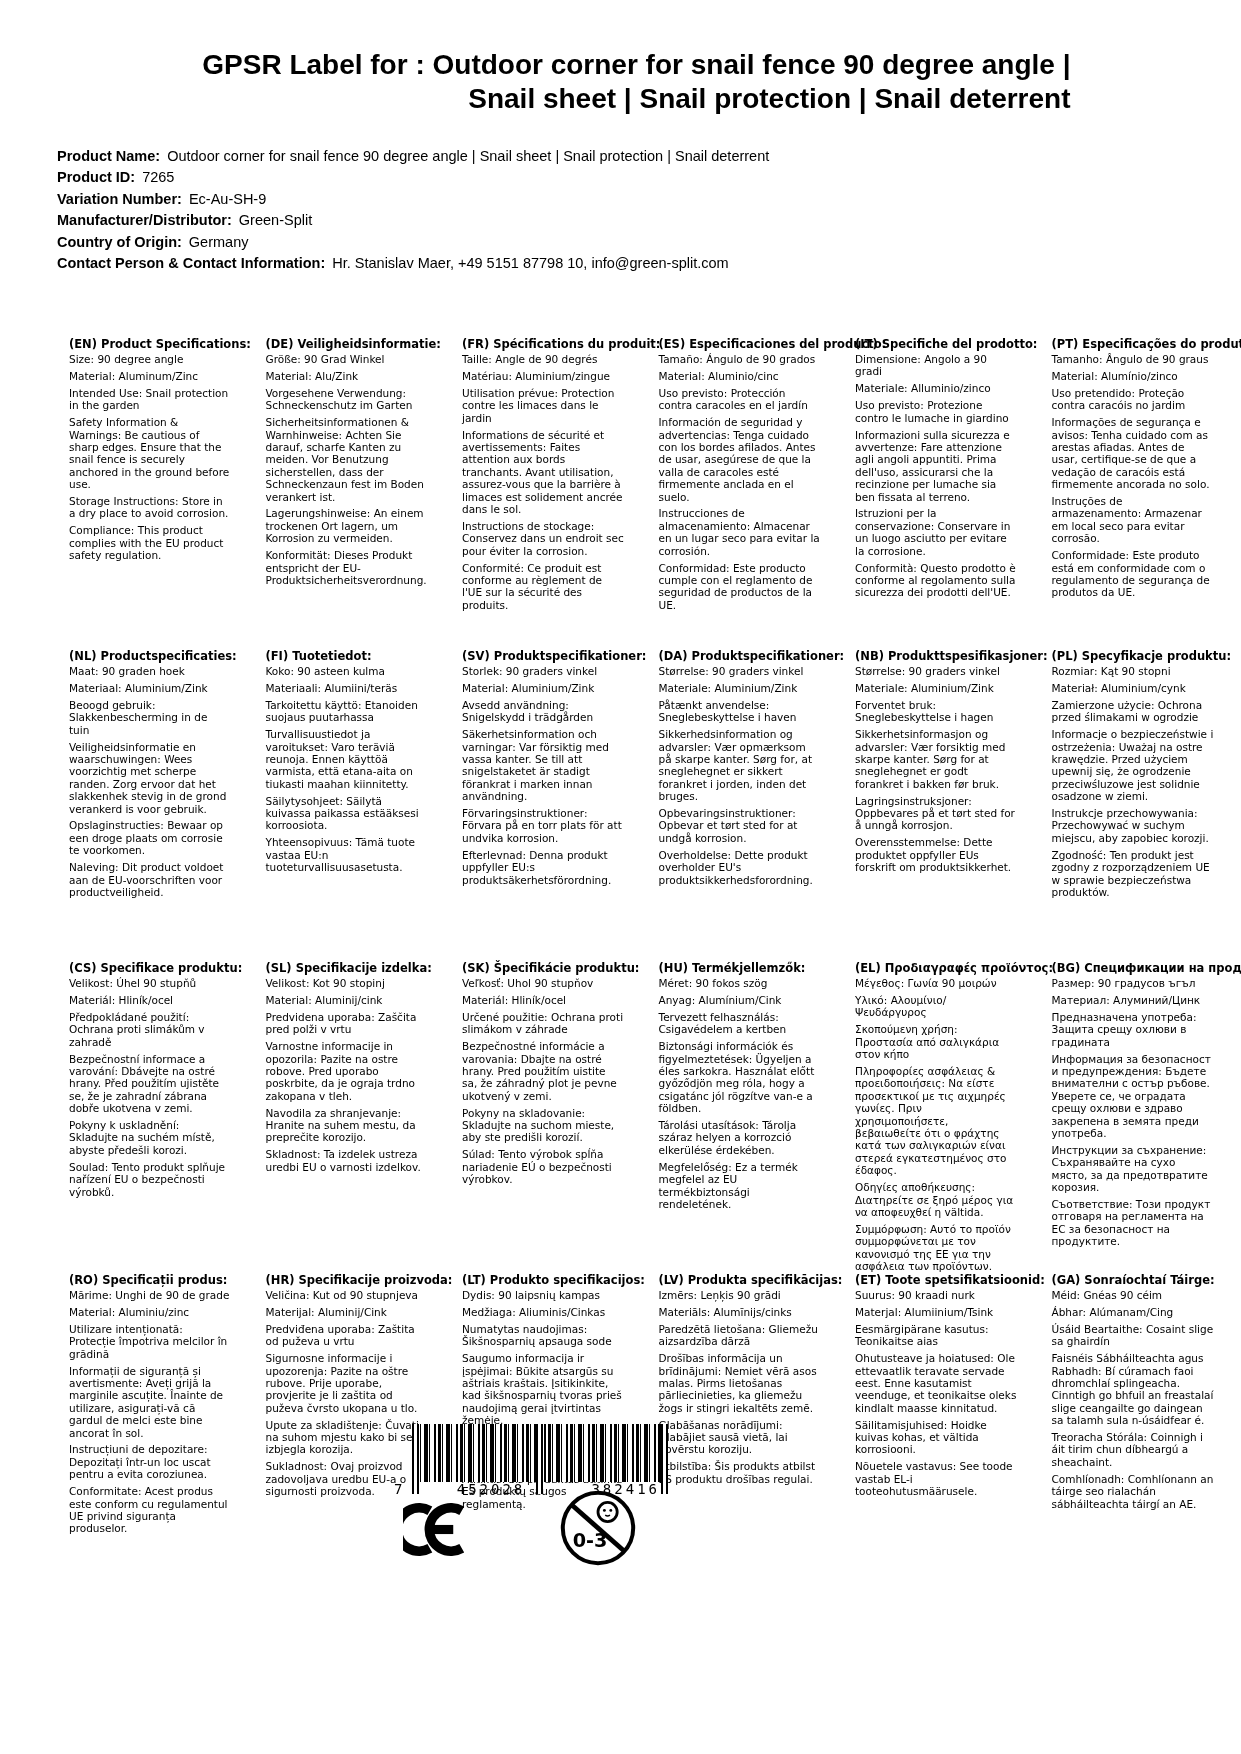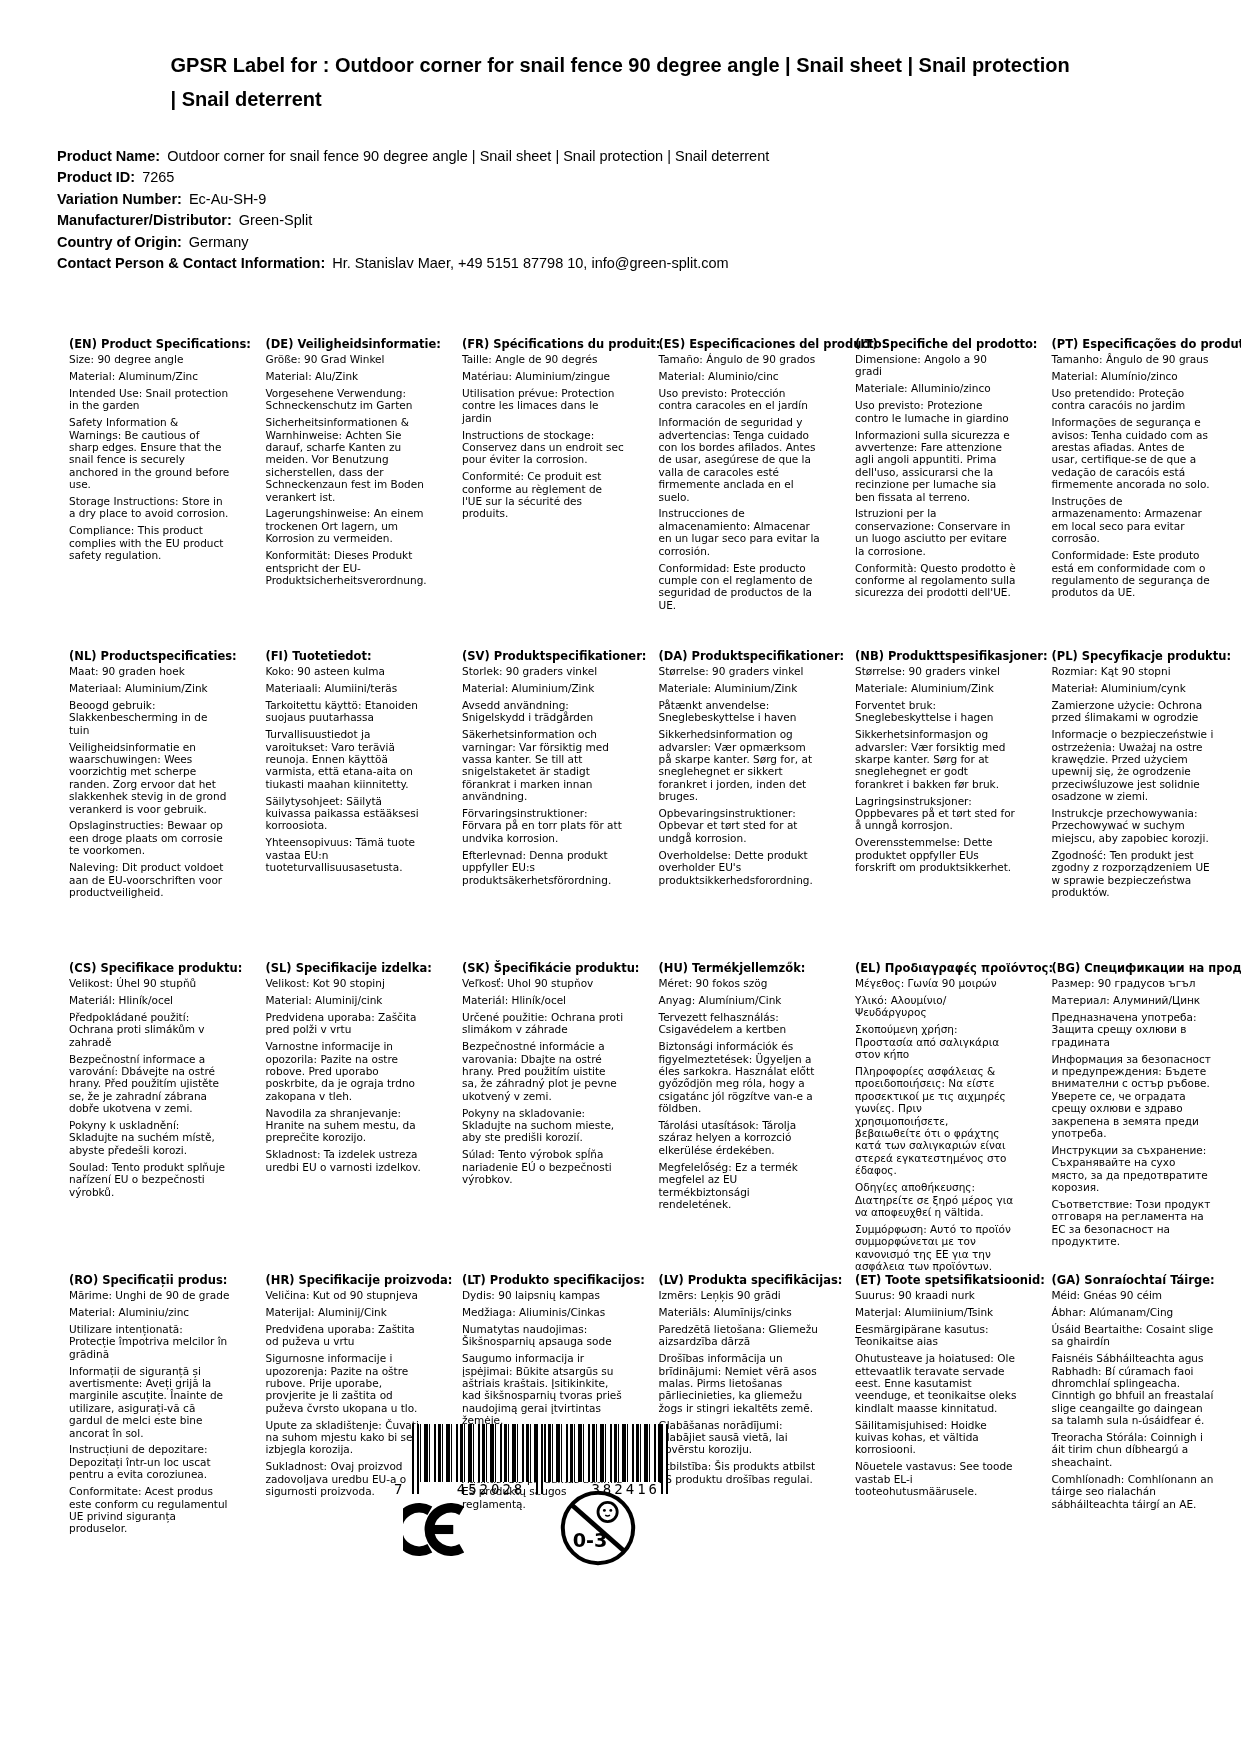--- a/index.html
+++ b/index.html
@@ -2,23 +2,23 @@
 <html><head>
 <meta charset="utf-8">
 <style>
   html,body{margin:0;padding:0;}
   body{
     width:1241px;height:1754px;background:#ffffff;position:relative;
     font-family:"DejaVu Sans",sans-serif;color:#000;
   }
   .page-title{
     position:absolute;top:48px;left:50%;transform:translateX(-50%);
-    width:900px;text-align:left;
+    width:900px;text-align:right;
     font-family:"Liberation Sans",sans-serif;
-    font-size:20px;font-weight:bold;line-height:34px;
+    font-size:28px;font-weight:bold;line-height:34px;
   }
   .header-fields{
     position:absolute;top:146px;left:57px;width:1130px;
     font-family:"Liberation Sans",sans-serif;
     font-size:14.5px;line-height:21.4px;
   }
   .header-field .lbl{font-weight:bold;margin-top:43px;}
   .header-field .val{margin-left:7px;margin-top:39px;}
   .specs-grid{
     position:absolute;top:338px;left:69px;
@@ -112,20 +112,21 @@
         <p class="spec-par">Konformität: Dieses Produkt entspricht der EU-Produktsicherheitsverordnung.</p>
       </div>
   </div>
 
   <div class="spec-block">
     <p class="spec-heading">(FR) Spécifications du produit:</p>
     <div class="spec-body">
         <p class="spec-par">Taille: Angle de 90 degrés</p>
         <p class="spec-par">Matériau: Aluminium/zingue</p>
         <p class="spec-par">Utilisation prévue: Protection contre les limaces dans le jardin</p>
+        <p class="spec-par">Informations de sécurité et avertissements: Faites attention aux bords tranchants. Avant utilisation, assurez-vous que la barrière à limaces est solidement ancrée dans le sol.</p>
         <p class="spec-par">Instructions de stockage: Conservez dans un endroit sec pour éviter la corrosion.</p>
         <p class="spec-par">Conformité: Ce produit est conforme au règlement de l'UE sur la sécurité des produits.</p>
       </div>
   </div>
 
   <div class="spec-block">
     <p class="spec-heading">(ES) Especificaciones del producto:</p>
     <div class="spec-body">
         <p class="spec-par">Tamaño: Ángulo de 90 grados</p>
         <p class="spec-par">Material: Aluminio/cinc</p>

